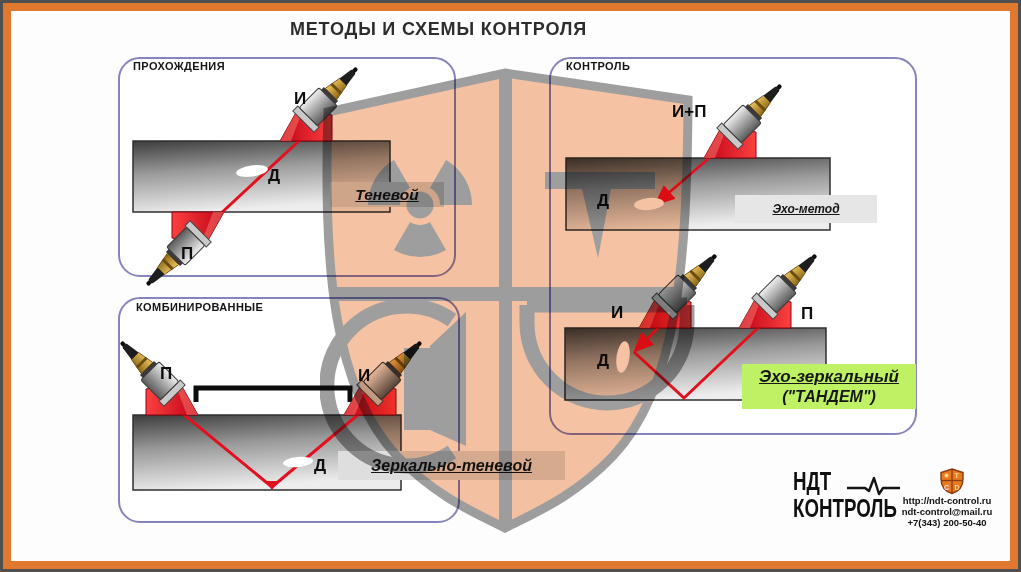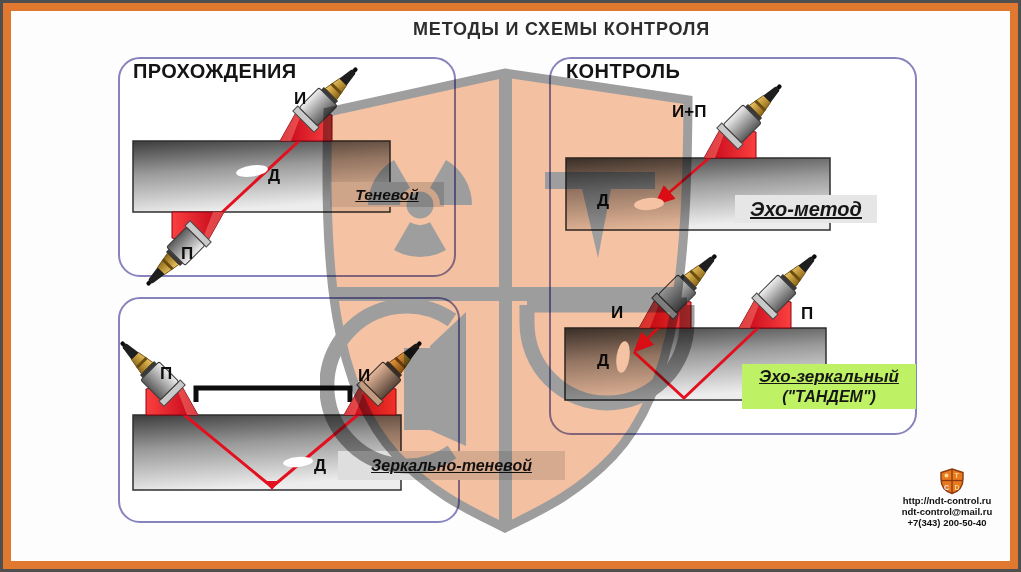--- a/index.html
+++ b/index.html
@@ -1,23 +1,23 @@
 <!DOCTYPE html>
 <html><head>
 <meta charset="utf-8">
 <style>
   html,body{margin:0;padding:0;background:#888;}
   .page{position:relative;width:1021px;height:572px;background:#fdfdfd;overflow:hidden;
         font-family:"Liberation Sans",sans-serif;}
   .frame-outer{position:absolute;inset:0;border:3px solid #4f4f4f;z-index:20;pointer-events:none;box-sizing:border-box;}
   .frame-inner{position:absolute;inset:3px;border:8px solid #E0792F;z-index:19;pointer-events:none;}
-  .title{position:absolute;left:290px;top:19px;width:420px;text-align:right;
+  .title{position:absolute;left:290px;top:19px;width:420px;text-align:left;
          font-weight:700;font-size:18px;letter-spacing:.8px;color:#2d2d2d;z-index:5;}
   .panel{position:absolute;border:2.5px solid #8683BD;border-radius:22px;background:#ffffff;z-index:1;box-sizing:border-box;}
-  .ptitle{position:absolute;font-weight:700;font-size:20px;letter-spacing:.4px;color:#141414;z-index:3;}
+  .ptitle{position:absolute;font-weight:700;font-size:11px;letter-spacing:.4px;color:#141414;z-index:3;}
   .lbl{position:absolute;font-weight:700;font-size:17px;color:#0e0e0e;z-index:3;}
   .method{position:absolute;z-index:3;display:flex;flex-direction:column;align-items:center;justify-content:center;
           font-weight:700;font-style:italic;color:#161616;box-sizing:border-box;}
   .method .u{text-decoration:underline;}
   #diagram{position:absolute;left:0;top:0;z-index:2;}
   #shield{position:absolute;left:320px;top:60px;z-index:4;mix-blend-mode:multiply;pointer-events:none;}
   .brand{position:absolute;left:793px;top:468px;z-index:5;color:#101010;}
   .brand-line{position:relative;font-weight:700;font-size:26px;line-height:27px;
               transform:scaleX(.72);transform-origin:left;white-space:nowrap;}
   .pulse{position:absolute;left:53px;top:7px;}
@@ -31,20 +31,21 @@
 <div class="page">
 
   <div class="title">МЕТОДЫ И СХЕМЫ КОНТРОЛЯ</div>
 
   <div class="panel" style="left:118px;top:57px;width:338px;height:220px;"></div>
   <div class="panel" style="left:549px;top:57px;width:368px;height:378px;"></div>
   <div class="panel" style="left:118px;top:297px;width:342px;height:226px;"></div>
 
   <div class="ptitle" style="left:133px;top:60px;">ПРОХОЖДЕНИЯ</div>
   <div class="ptitle" style="left:566px;top:60px;">КОНТРОЛЬ</div>
+  <div class="ptitle" style="left:136px;top:301px;">КОМБИНИРОВАННЫЕ</div>
 
   <svg id="diagram" width="1021" height="572" viewBox="0 0 1021 572">
     <defs>
       <linearGradient id="gBar" x1="0" y1="0" x2="0.25" y2="1">
         <stop offset="0" stop-color="#3c3c3c"></stop>
           <stop offset="0.45" stop-color="#9a9a9a"></stop>
           <stop offset="1" stop-color="#ededed"></stop>
       </linearGradient>
       <linearGradient id="gWedge" x1="0" y1="0" x2="1" y2="0">
         <stop offset="0" stop-color="#c00216"></stop>
@@ -115,21 +116,21 @@
   <div class="lbl" style="left:801px;top:304px;">П</div>
   <div class="lbl" style="left:597px;top:351px;">Д</div>
 
   <div class="lbl" style="left:160px;top:364px;">П</div>
   <div class="lbl" style="left:358px;top:366px;">И</div>
   <div class="lbl" style="left:314px;top:456px;">Д</div>
 
   <div class="method" style="left:330px;top:182px;width:114px;height:25px;background:#d8d8d8;font-size:15.5px;">
     <span class="u">Теневой</span>
   </div>
-  <div class="method" style="left:735px;top:195px;width:142px;height:28px;background:#e6e6e6;font-size:20px;">
+  <div class="method" style="left:735px;top:195px;width:142px;height:28px;background:#e6e6e6;font-size:12px;">
     <span class="u">Эхо-метод</span>
   </div>
   <div class="method" style="left:742px;top:364px;width:174px;height:45px;background:#bef264;font-size:16px;line-height:20px;">
     <span class="u" style="font-size:17px;">Эхо-зеркальный</span>
     <span>("ТАНДЕМ")</span>
   </div>
   <div class="method" style="left:338px;top:451px;width:227px;height:29px;background:#dedede;font-size:16px;">
     <span class="u">Зеркально-теневой</span>
   </div>
 
@@ -157,20 +158,31 @@
     <g>
       <path d="M132,260 A80,80 0 1 0 132,392" fill="none" stroke="#9E9E9E" stroke-width="15"></path>
       <rect x="84" y="288" width="26" height="82" fill="#9E9E9E"></rect>
       <polygon points="110,286 146,252 146,386 110,370" fill="#9E9E9E"></polygon>
     </g>
     <g transform="rotate(90 287 292)">
       <path d="M240,212 L240,372 M240,212 L258,212 A80,80 0 0 1 258,372 L240,372" fill="none" stroke="#9E9E9E" stroke-width="15"></path>
     </g>
   </svg>
 
+  <div class="brand">
+    <div class="brand-line">
+      <span>НДТ</span>
+    </div>
+    <svg class="pulse" width="56" height="22" viewBox="0 0 56 22">
+      <path d="M1,13 L19,13 L23,16 L28,3 L33,19 L37,13 L54,13" fill="none" stroke="#151515" stroke-width="2.4" stroke-linejoin="round"></path>
+    </svg>
+    <div class="brand-line">
+      <span>КОНТРОЛЬ</span>
+    </div>
+  </div>
 
   <svg class="minishield" width="26" height="27" viewBox="0 0 26 27">
     <path d="M13,1 L24,4.5 L24,11 C24,19 19.5,23.5 13,25.5 C6.5,23.5 2,19 2,11 L2,4.5 Z" fill="#E8791F" stroke="#8a3a10" stroke-width="1.4"></path>
     <line x1="13" y1="1" x2="13" y2="25.5" stroke="#8a3a10" stroke-width="1.3"></line>
     <line x1="2" y1="12.5" x2="24" y2="12.5" stroke="#8a3a10" stroke-width="1.3"></line>
     <circle cx="7.5" cy="7.5" r="2" fill="#ffd78f"></circle>
     <text x="15.5" y="10" font-size="7" font-weight="bold" fill="#ffd78f" font-family="Liberation Sans, sans-serif">T</text>
     <text x="5" y="22" font-size="7" font-weight="bold" fill="#efe7ff" font-family="Liberation Sans, sans-serif">C</text>
     <text x="15.5" y="22" font-size="7" font-weight="bold" fill="#ffd78f" font-family="Liberation Sans, sans-serif">D</text>
   </svg>

